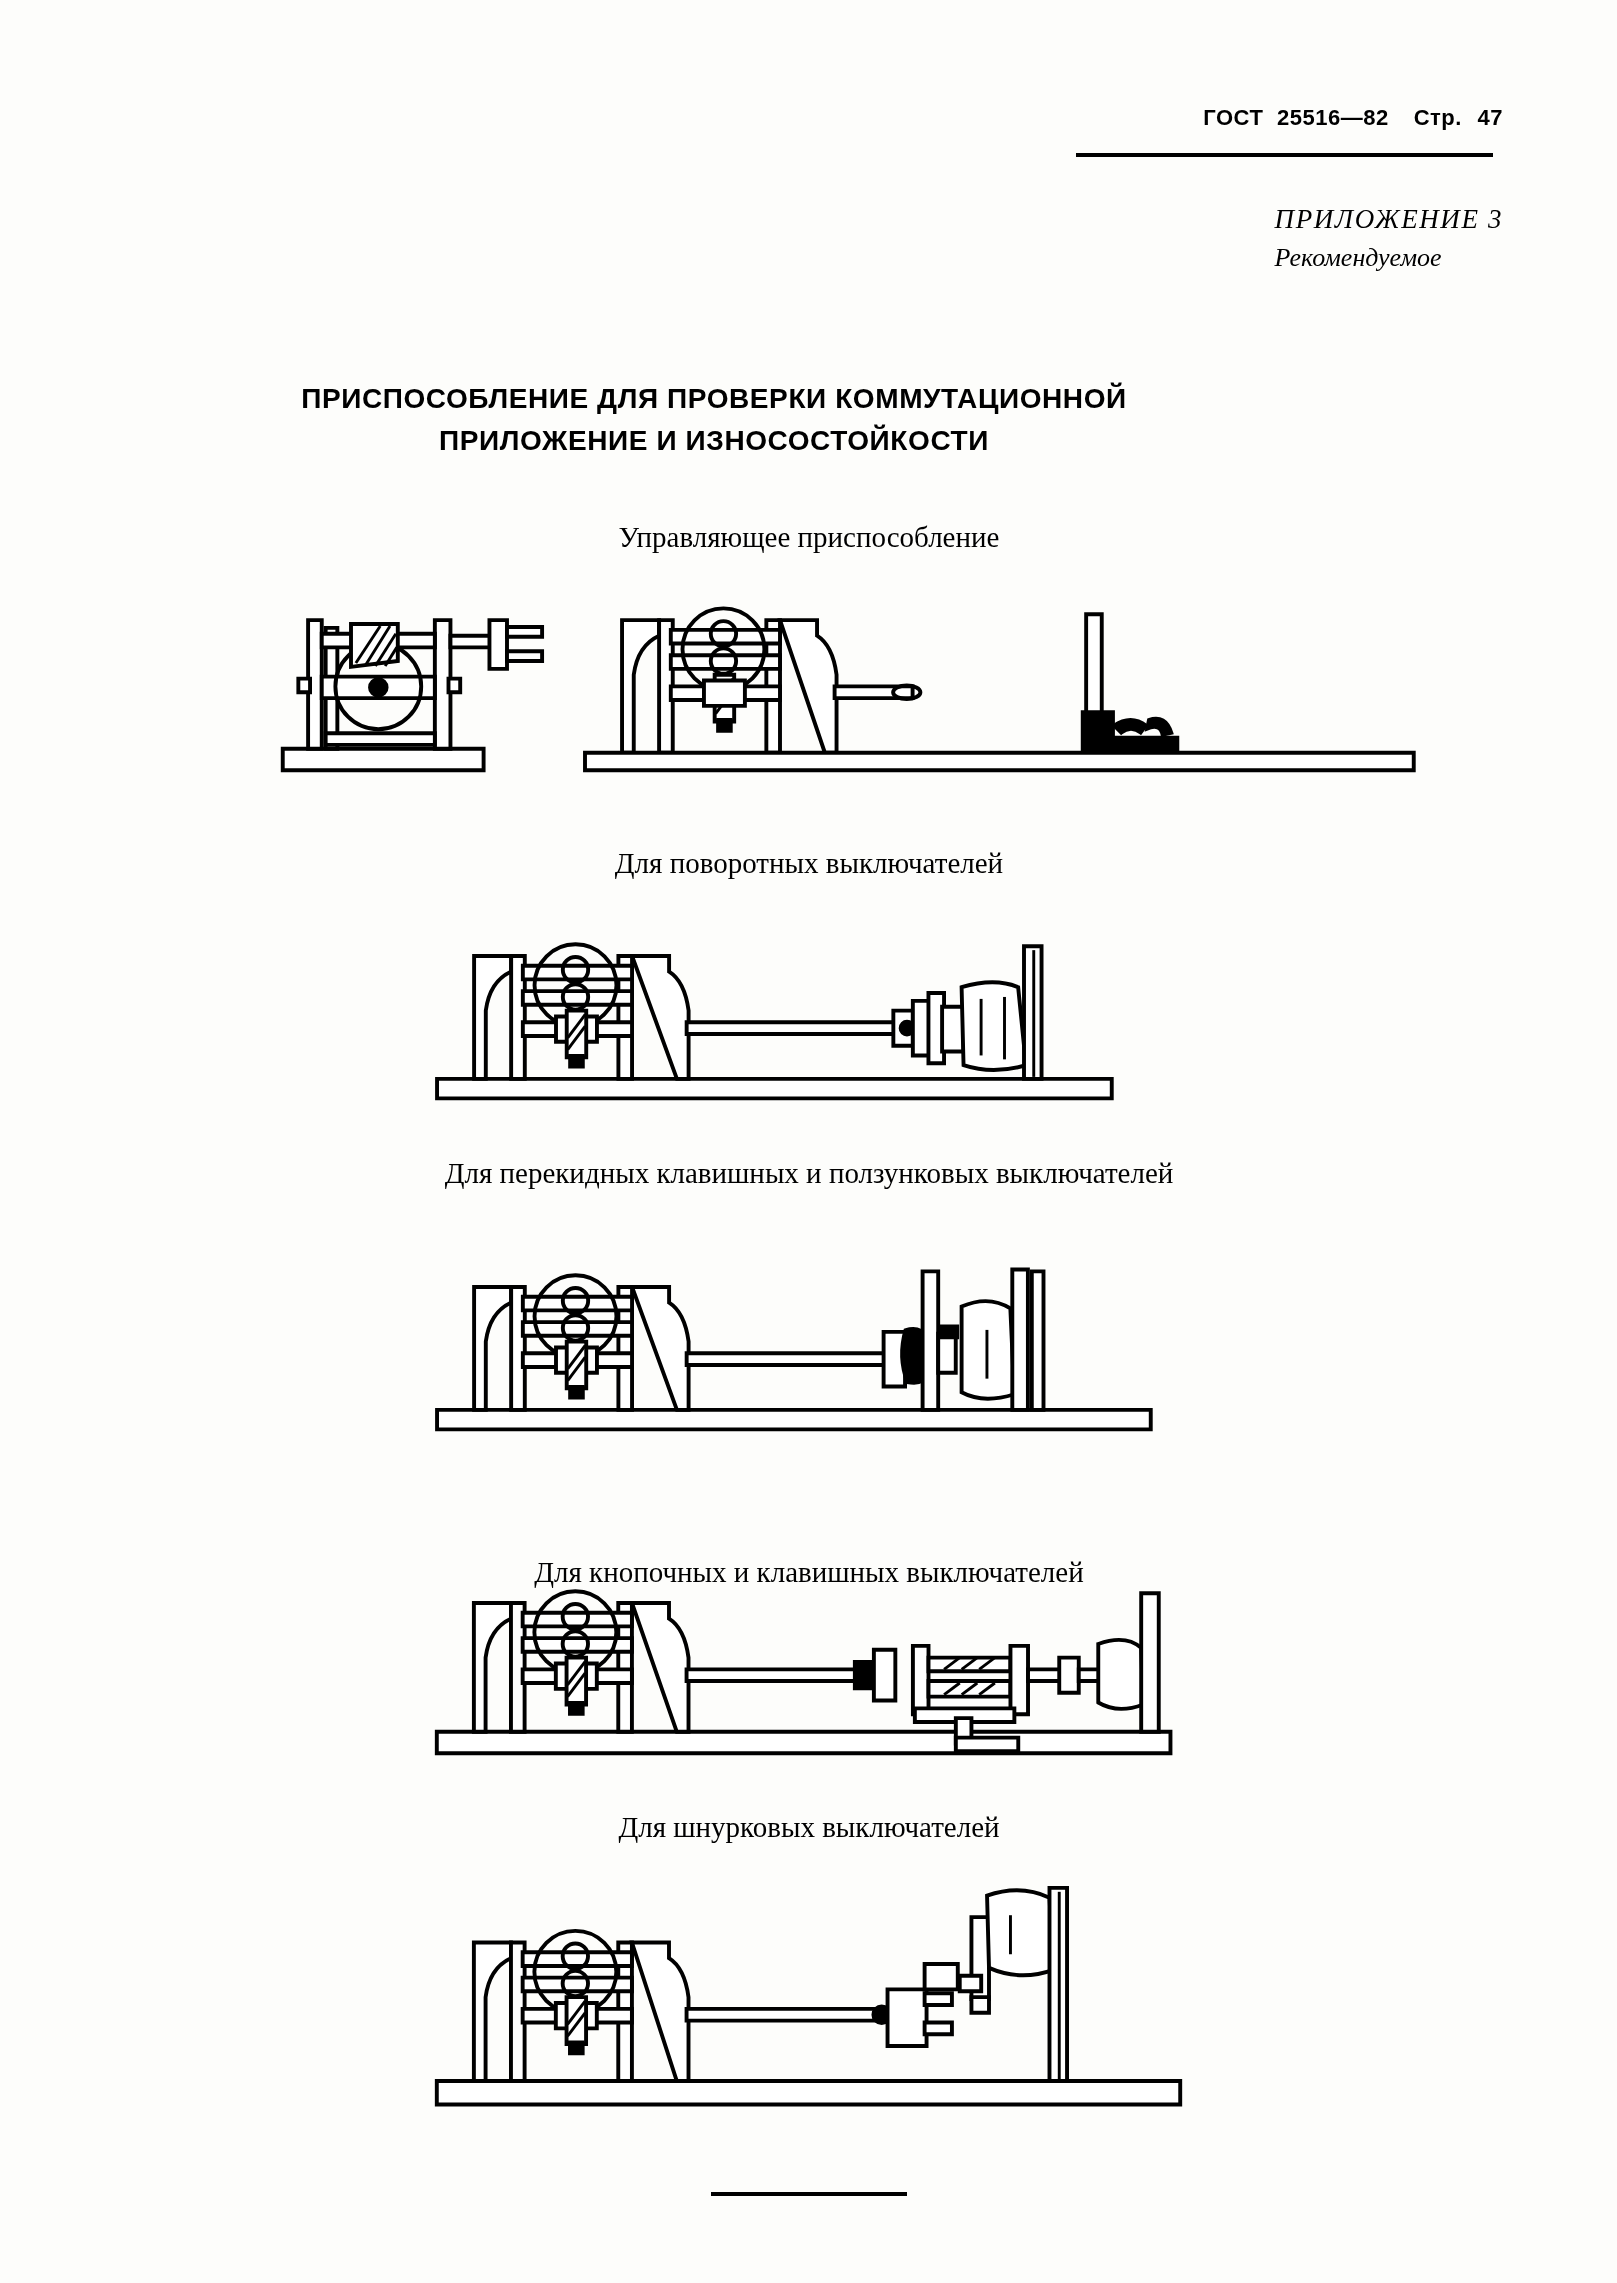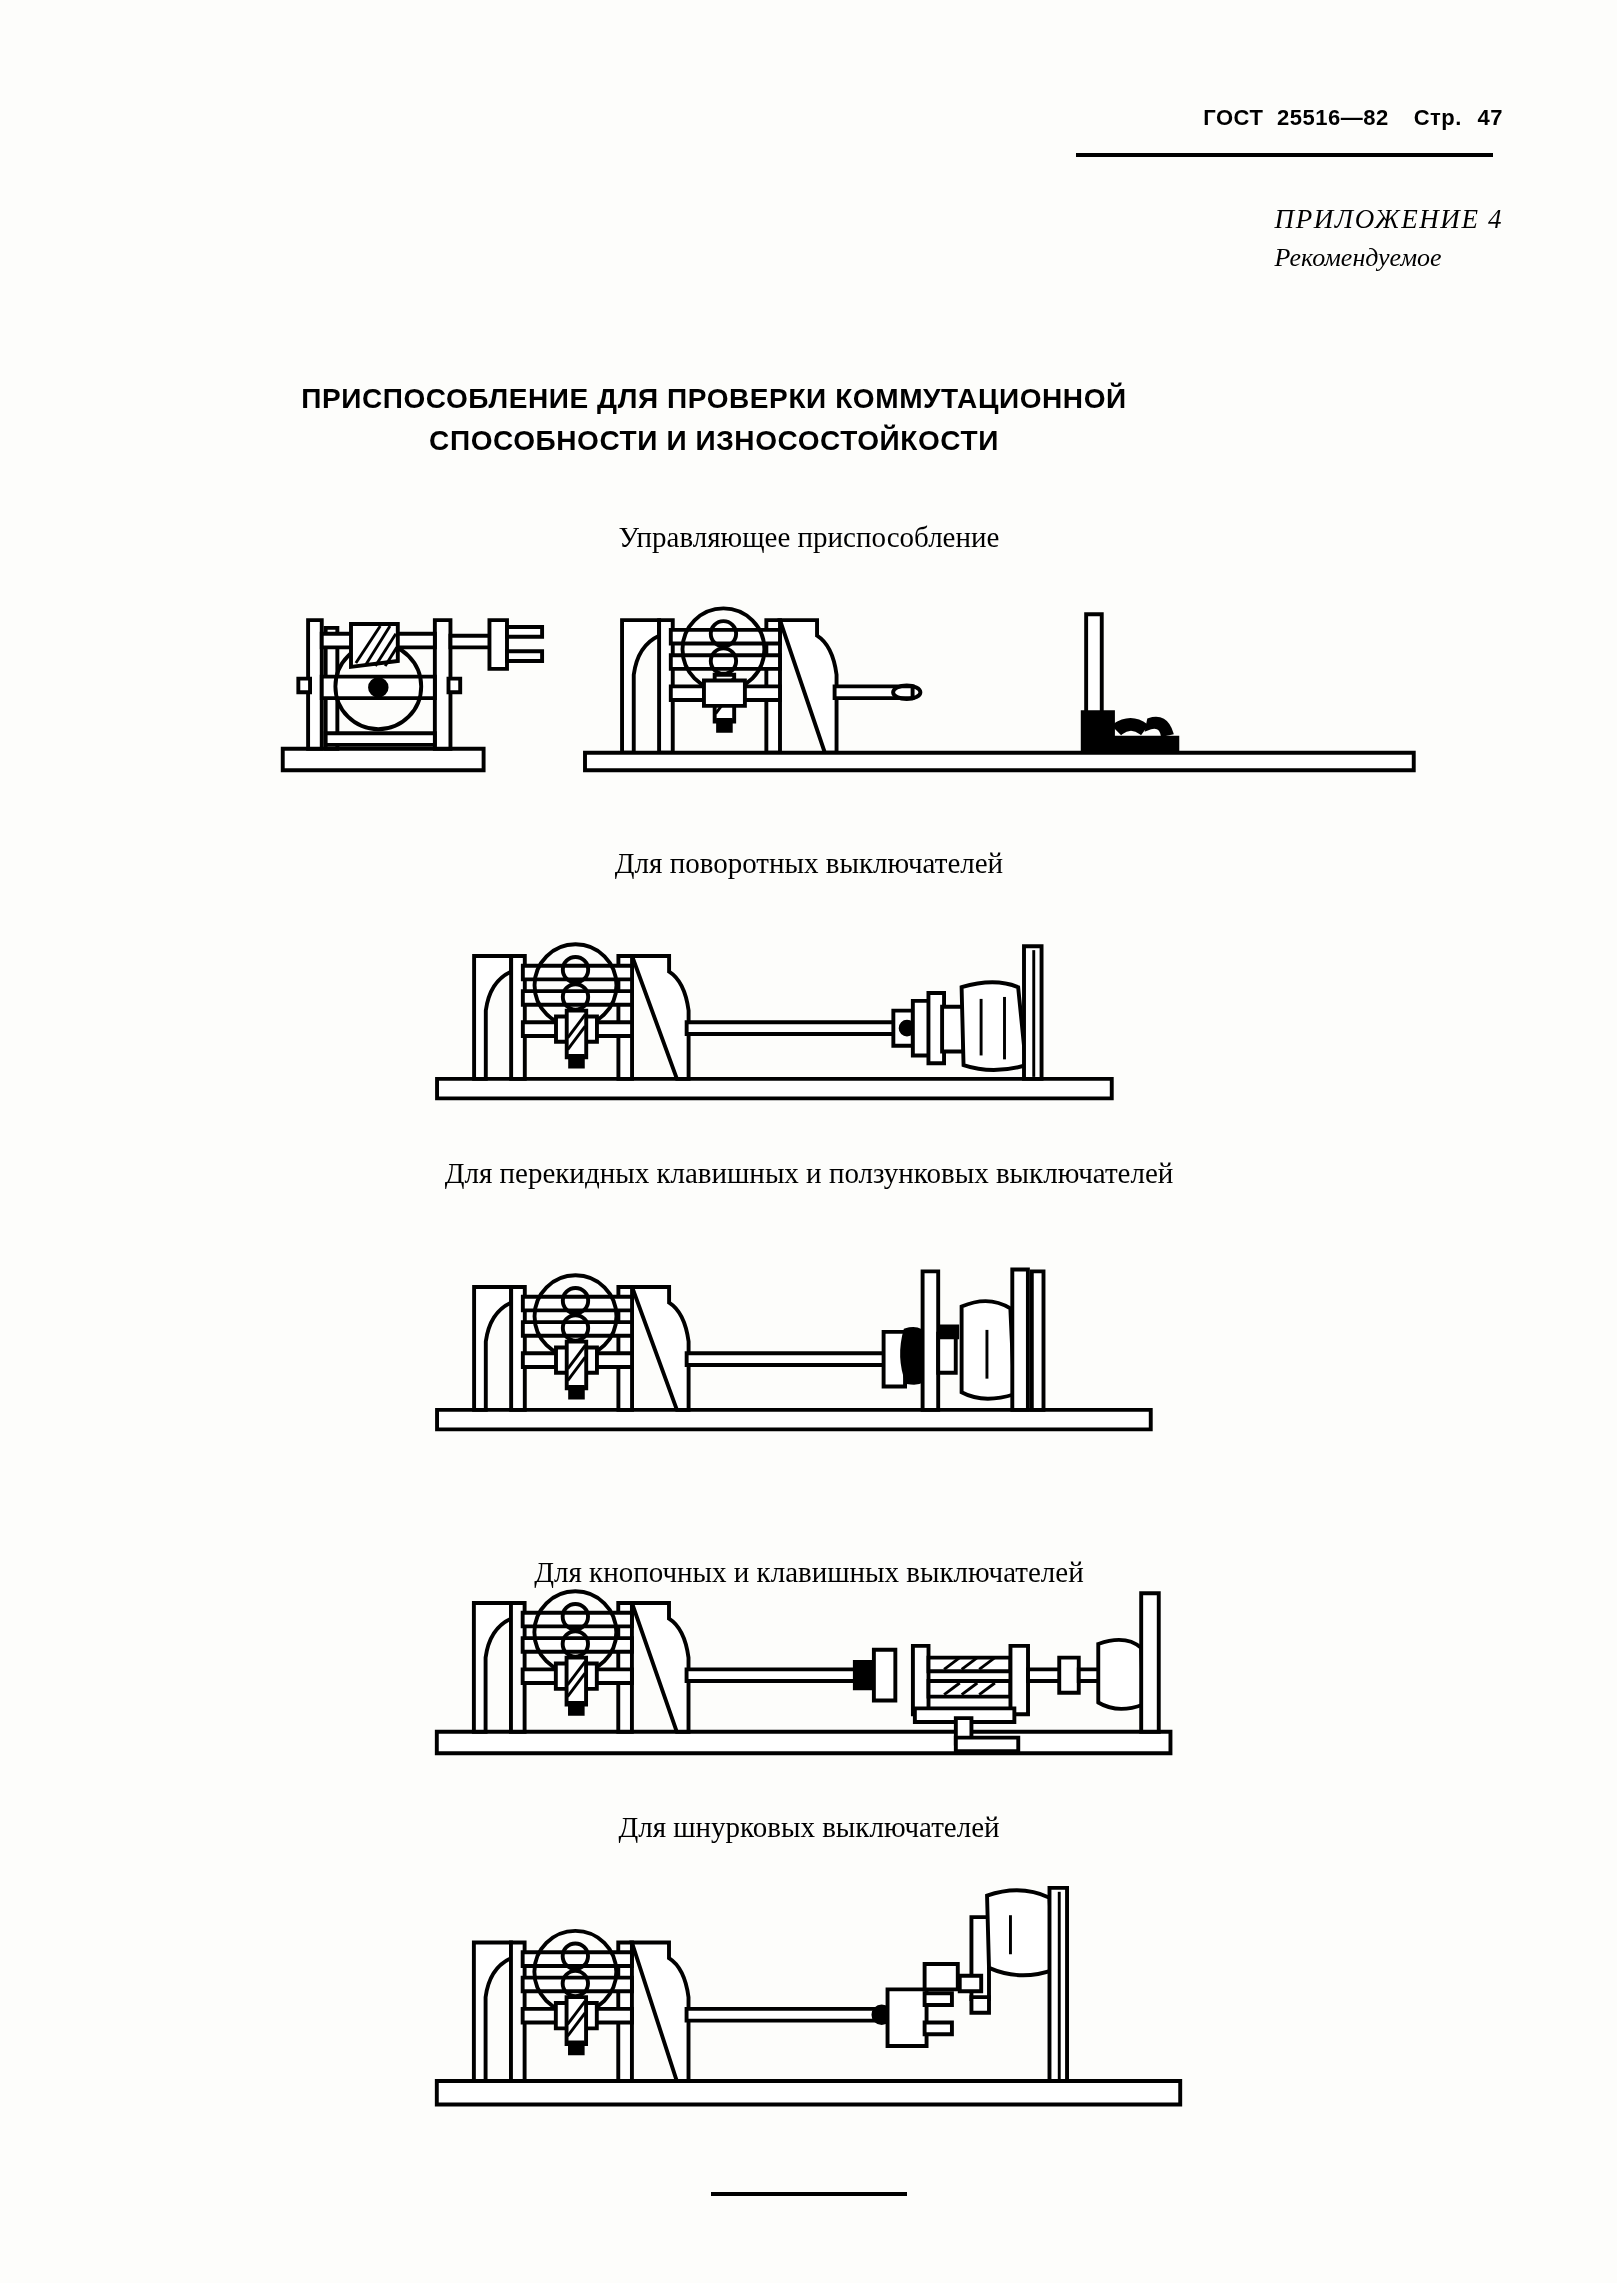--- a/index.html
+++ b/index.html
@@ -122,27 +122,27 @@
 <div id="page">
 
   <div id="header-block">
     <div id="header-line">
       <span>ГОСТ</span><span class="gost-num">25516—82</span><span class="page-word">Стр.</span><span class="page-num">47</span>
     </div>
   </div>
   <div id="header-rule"></div>
 
   <div id="appendix-block">
-    <div id="appendix-title">ПРИЛОЖЕНИЕ 4</div>
+    <div id="appendix-title">ПРИЛОЖЕНИЕ 3</div>
     <div id="appendix-sub">Рекомендуемое</div>
   </div>
 
   <div id="main-title">
     <span class="l1">ПРИСПОСОБЛЕНИЕ ДЛЯ ПРОВЕРКИ КОММУТАЦИОННОЙ</span>
-    <span class="l2">СПОСОБНОСТИ И ИЗНОСОСТОЙКОСТИ</span>
+    <span class="l2">ПРИЛОЖЕНИЕ И ИЗНОСОСТОЙКОСТИ</span>
   </div>
 
   <div class="caption" id="cap-0">Управляющее приспособление</div>
 
   <div class="figure" id="fig-0">
     <svg width="1190" height="195" viewBox="0 0 1220 200">
 
       <g>
 
         <path class="wht" d="M20 168 H226 V190 H20 Z"></path>

